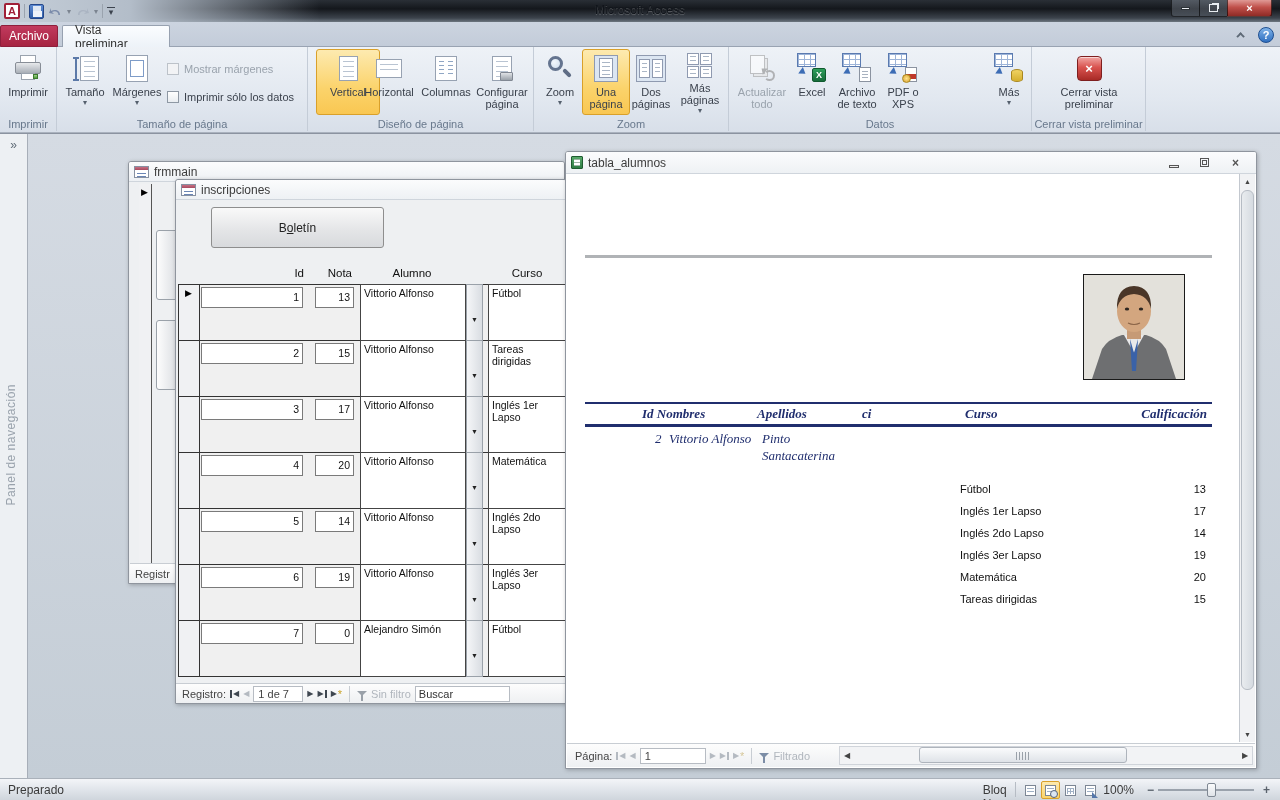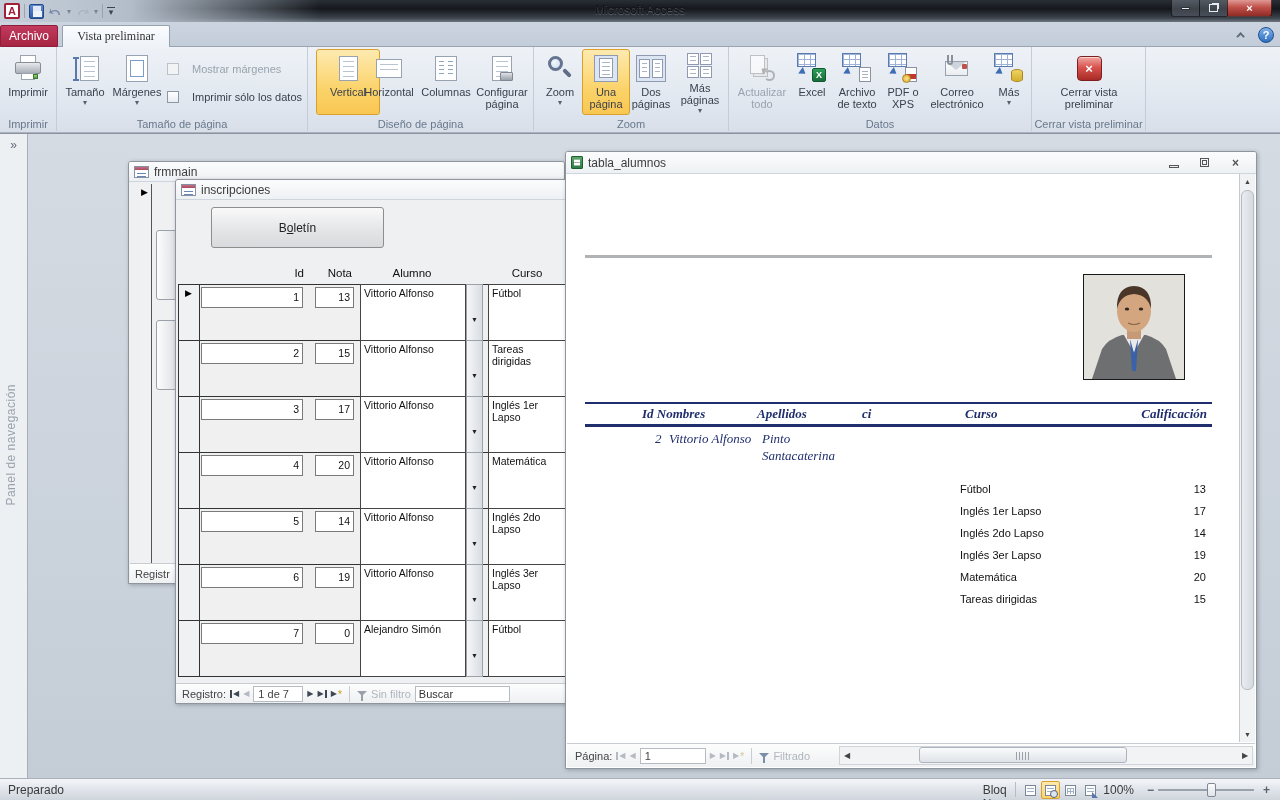--- a/index.html
+++ b/index.html
@@ -36,21 +36,21 @@
   .wbtn .boxes { width:9px; height:8px; border:1px solid #e8ecf0; box-shadow:2px -2px 0 -1px #e8ecf0; }
 
   
   .tabrow { position:absolute; left:0; top:22px; width:1280px; height:25px;
     background:linear-gradient(#ccd4e0,#c3ccd9); border-bottom:1px solid #99a3b2; }
   .tab { position:absolute; top:3px; height:22px; display:flex; align-items:center; justify-content:center;
     font-size:12px; padding:0 12px; }
   .tab-archivo { left:0; width:58px; color:#fff; background:linear-gradient(#c23a5e,#a62441);
     border:1px solid #8e1f3c; border-radius:2px 2px 0 0; }
   .tab-active { left:62px; width:108px; color:#333; background:linear-gradient(#fbfdff,#edf2f8);
-    border:1px solid #97a1b0; border-bottom:none; border-radius:2px 2px 0 0;font-family:Liberation Serif, serif; }
+    border:1px solid #97a1b0; border-bottom:none; border-radius:2px 2px 0 0; }
   .tabrow-right { position:absolute; right:6px; top:5px; display:flex; gap:8px; align-items:center; }
   .collapse-btn { width:16px; height:15px; display:flex; align-items:center; justify-content:center; }
   .chev-up { width:6px; height:6px; border-left:2px solid #5f6a77; border-top:2px solid #5f6a77; transform:rotate(45deg) translateY(2px); }
   .help-btn { width:16px; height:16px; border-radius:50%; background:linear-gradient(#7fb2e8,#2f6fc0);
     border:1px solid #1f4f90; color:#fff; font-weight:bold; font-size:11px; display:flex; align-items:center; justify-content:center; }
 
   
   .ribbon { position:absolute; left:0; top:47px; width:1280px; height:86px;
     background:linear-gradient(#eef2f7,#e2e8f0 60%,#d8dfe9); border-bottom:1px solid #aab2be; }
   .rgroup { position:absolute; top:0; height:84px; border-right:1px solid #c4ccd7; }
@@ -113,21 +113,21 @@
   .i-mail .flap { position:absolute; left:2px; top:7px; width:0; height:0; border-left:10px solid transparent; border-right:10px solid transparent; border-top:8px solid #cdd4dc; }
   .i-mail .clip { position:absolute; left:3px; top:0; width:6px; height:10px; border:2px solid #8a9099; border-top:none; border-radius:0 0 4px 4px; }
   .i-mail .seal { position:absolute; right:3px; top:9px; width:5px; height:5px; background:#c0504a; border-radius:1px; }
   .i-refresh { width:28px; height:28px; position:relative; }
   .i-refresh .p1 { position:absolute; left:2px; top:1px; width:15px; height:19px; background:#fff; border:1px solid #9aa3ae; box-shadow:3px 3px 0 -1px #e2e5e9, 3px 3px 0 0 #9aa3ae; }
   .i-refresh .circ { position:absolute; right:1px; bottom:1px; width:11px; height:11px; border:2px solid #7c8da6; border-radius:50%; border-left-color:transparent; }
   .i-refresh .tri { position:absolute; right:10px; bottom:8px; width:0; height:0; border-top:4px solid transparent; border-bottom:4px solid transparent; border-right:5px solid #7c8da6; transform:rotate(40deg); }
   .i-closered { width:25px; height:25px; border-radius:4px; background:linear-gradient(#f2a7a4,#d9534f 45%,#a82a26);
       border:1px solid #7e1f1f; box-shadow:inset 0 1px 0 rgba(255,255,255,.55); color:#fff; font-weight:bold; font-size:13px;
       display:flex; align-items:center; justify-content:center; }
-  .chk { position:absolute; display:flex; align-items:center; gap:13px; font-size:11px; }
+  .chk { position:absolute; display:flex; align-items:center; gap:5px; font-size:11px; }
   .chk .box { width:12px; height:12px; background:linear-gradient(#fff,#e9edf1); border:1px solid #8e98a4; }
   .chk.dis { color:#9aa3ad; }
   .chk.dis .box { background:#f2f3f5; border-color:#bcc2c9; }
   .chk.en { color:#3a414c; }
 
   
   .mdi { position:absolute; left:0; top:133px; width:1280px; height:645px;
     background:linear-gradient(180deg,#d5dbe3,#c4cdd6); border-top:1px solid #8b93a0; }
   .navpane { position:absolute; left:0; top:0; width:28px; height:645px; background:#edf0f3; border-right:1px solid #a7aeb8; }
   .navpane .open-btn { position:absolute; left:0; top:4px; width:27px; height:18px; text-align:center; color:#5f6a76; font-size:12px; }
@@ -482,31 +482,20 @@
       <div class="bb" style="left:154px;width:40px">
         <div class="bico">
             <div class="i-tbl">
               <div class="grid"></div>
               <div class="arrow"></div>
               <div class="badge b-pdf"></div>
             </div>
           </div>
         <div class="blbl">PDF o XPS</div>
       </div>
-      <div class="bb" style="left:196px;width:64px">
-        <div class="bico">
-            <div class="i-mail">
-              <div class="env"></div>
-              <div class="flap"></div>
-              <div class="clip"></div>
-              <div class="seal"></div>
-            </div>
-          </div>
-        <div class="blbl">Correo electrónico</div>
-      </div>
       <div class="bb" style="left:262px;width:36px">
         <div class="bico">
             <div class="i-tbl">
               <div class="grid"></div>
               <div class="arrow"></div>
               <div class="badge b-cyl"></div>
             </div>
           </div>
         <div class="blbl">Más</div>
         <div class="bdd">▾</div>

